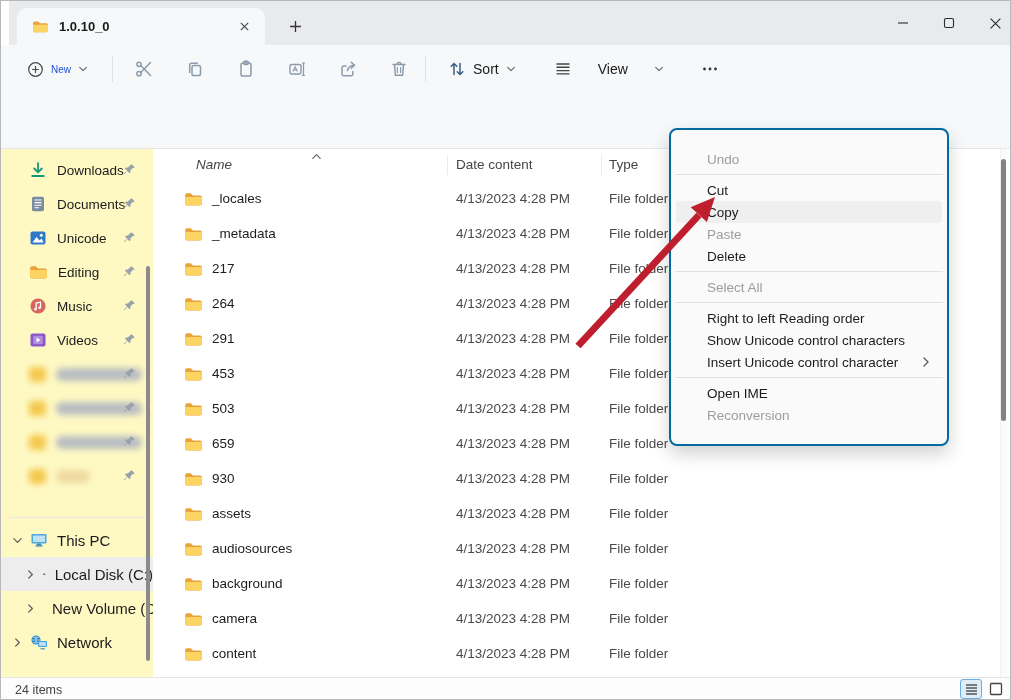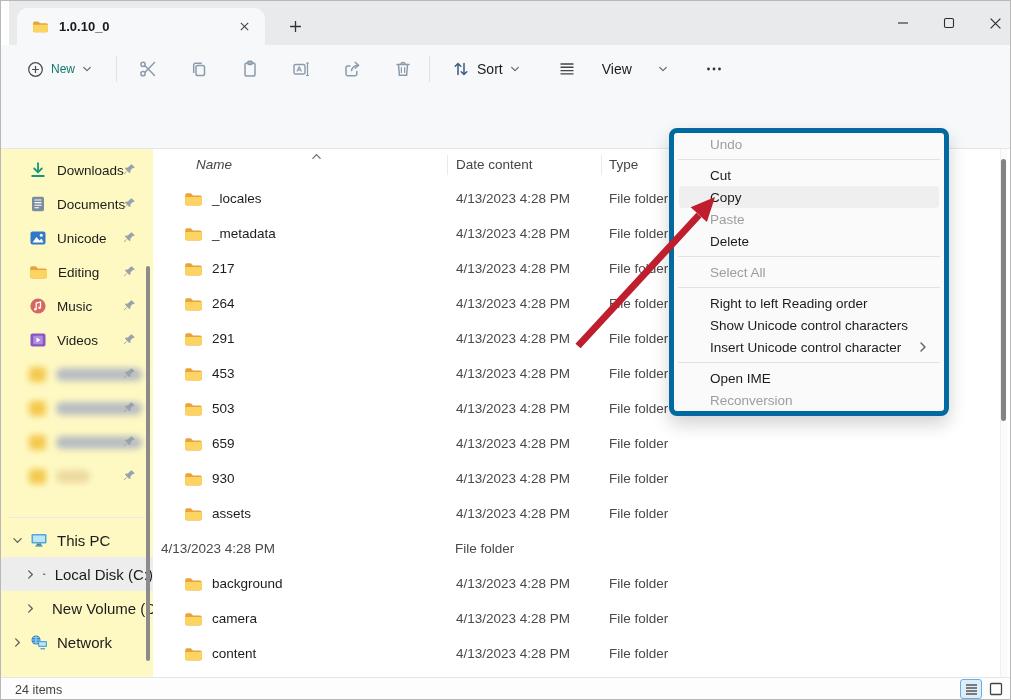--- a/index.html
+++ b/index.html
@@ -11,21 +11,21 @@
   .tab { position:absolute; left:8px; top:7px; width:248px; height:37px; background:#F6F8F9; border-radius:10px 10px 0 0; display:flex; align-items:center; padding:0 10px 0 15px; }
   .tab-label { font-size:13px; font-weight:600; color:#1a1a1a; margin-left:10px; flex:1; }
   .tab-close { width:22px; height:22px; display:flex; align-items:center; justify-content:center; border-radius:4px; }
   .newtab-btn { position:absolute; left:272px; top:11px; width:28px; height:28px; display:flex; align-items:center; justify-content:center; border-radius:4px; }
   .win-controls { position:absolute; right:0; top:0; height:44px; display:flex; }
   .win-btn { width:46px; height:44px; display:flex; align-items:center; justify-content:center; }
 
   
   .toolbar { position:absolute; left:0; top:44px; width:100%; height:48px; background:#F6F8F9; display:flex; align-items:center; }
   .tb-new { display:flex; align-items:center; gap:7px; margin-left:16px; padding:6px 10px; border-radius:4px; }
-  .tb-new-label { font-size:12px; color:#0f766e; }
+  .tb-new-label { font-size:10px; color:#1d4ed8; }
   .tb-sep { width:1px; height:26px; background:#E0E2E4; }
   .sep1 { margin-left:14px; } .sep2 { margin-left:6px; }
   .tb-iconbtn { width:40px; height:36px; display:flex; align-items:center; justify-content:center; border-radius:4px; margin-left:11px; }
   .tb-group { display:flex; align-items:center; gap:7px; padding:6px 10px; border-radius:4px; }
   .g-sort { margin-left:12px; } .g-view { margin-left:18px;gap:26px; }
   .tb-group-label { font-size:14px; color:#1b1b1b; }
   .tb-more { margin-left:18px; width:36px; height:34px; display:flex; align-items:center; justify-content:center; border-radius:4px; }
 
   
   .navbar { position:absolute; left:0; top:92px; width:100%; height:56px; background:#F6F8F9; border-bottom:1px solid #E4E6E8; }
@@ -75,21 +75,21 @@
   .v-scroll-thumb { position:absolute; right:1px; top:10px; width:5px; height:262px; background:#838383; border-radius:3px; }
 
   
   .statusbar { position:absolute; left:0; top:676px; width:100%; height:24px; background:#FDFDFD; border-top:1px solid #E6E6E6; display:flex; align-items:center; }
   .status-count { font-size:12.5px; color:#444; margin-left:14px; }
   .view-toggles { position:absolute; right:4px; top:1px; display:flex; align-items:center; gap:4px; }
   .vt-details { width:22px; height:20px; border:1px solid #67AEE6; background:#DEEDF8; border-radius:3px; display:flex; align-items:center; justify-content:center; }
   .vt-large { width:20px; height:20px; display:flex; align-items:center; justify-content:center; }
 
   
-  .context-menu { position:absolute; left:668px; top:127px; width:280px; background:#FAFAFA; border:5px solid #0369a1; border-radius:8px; box-shadow:0 8px 18px rgba(0,0,0,0.18); padding:0 0; z-index:50; }
+  .context-menu { position:absolute; left:668px; top:127px; width:280px; background:#FAFAFA; border:2px solid #0369a1; border-radius:8px; box-shadow:0 8px 18px rgba(0,0,0,0.18); padding:18px 0; z-index:50; }
   .menu-item { height:22px; margin:0 5px; padding:0 10px 0 31px; border-radius:4px; display:flex; align-items:center; justify-content:space-between; position:relative; }
   .mi-label { font-size:13.5px; color:#1b1b1b; }
   .menu-item.disabled .mi-label { color:#9D9D9D; }
   .menu-item.highlighted { background:#EFEFEF; }
   .menu-item.sep-after { margin-bottom:9px; }
   .menu-item.sep-after::after { content:""; position:absolute; left:-1px; right:-1px; bottom:-5px; height:1px; background:#E2E2E2; }
   .mi-arrow { color:#5E5E5E; }
 
   .arrow-overlay { position:absolute; left:0; top:0; z-index:60; pointer-events:none; }
   .icon-gray { color:#8C9BAB; }
@@ -567,20 +567,26 @@
               <svg width="19" height="16" viewBox="0 0 24 20">
                 <use href="#sym-folder"></use>
               </svg>
               <span class="fname">assets</span>
             </div>
             <div class="date-cell">4/13/2023 4:28 PM</div>
             <div class="type-cell">File folder</div>
           </div>
 
           <div class="file-row">
+            <div class="name-cell">
+              <svg width="19" height="16" viewBox="0 0 24 20">
+                <use href="#sym-folder"></use>
+              </svg>
+              <span class="fname">audiosources</span>
+            </div>
             <div class="date-cell">4/13/2023 4:28 PM</div>
             <div class="type-cell">File folder</div>
           </div>
 
           <div class="file-row">
             <div class="name-cell">
               <svg width="19" height="16" viewBox="0 0 24 20">
                 <use href="#sym-folder"></use>
               </svg>
               <span class="fname">background</span>

